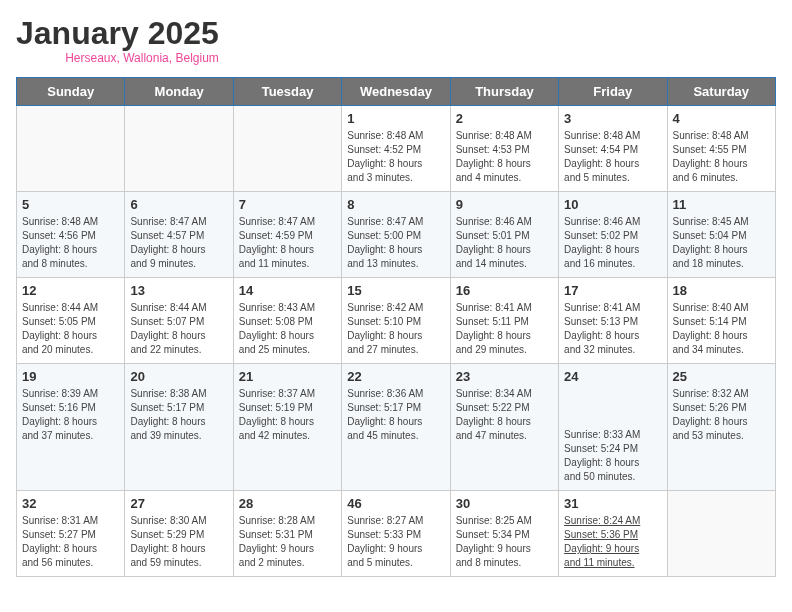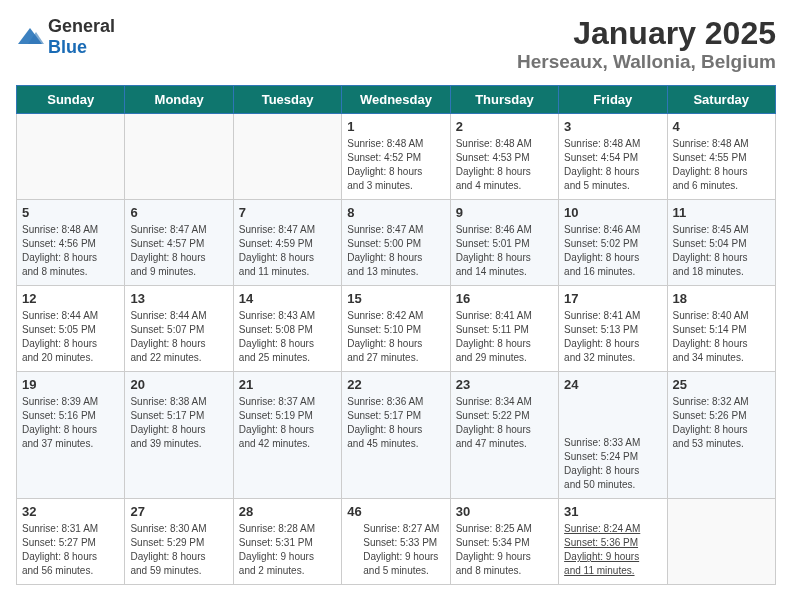--- a/index.html
+++ b/index.html
@@ -28,31 +28,31 @@
     .title-block {
       text-align: right;
     }
     .title-block h1 {
       font-size: 32px;
       font-weight: bold;
       color: #333;
       line-height: 1.1;
     }
     .title-block h2 {
-      font-size: 19px;
-      font-weight: bold;
-      color: #737373;
+      font-size: 12px;
+      font-weight: normal;
+      color: #ec4899;
     }
     .calendar {
       width: 100%;
       border-collapse: collapse;
       border: 1px solid #ccc;
     }
     .calendar thead th {
-      background-color: #0f766e;
+      background-color: #737373;
       color: #fff;
       text-align: center;
       padding: 6px 4px;
       font-size: 13px;
       font-weight: bold;
       border: 1px solid #2e75b6;
     }
     .calendar tbody td {
       vertical-align: top;
       padding: 5px 5px 6px 5px;
@@ -78,30 +78,20 @@
       line-height: 1.4;
     }
     .empty-cell {
       background: #f9f9f9 !important;
     }
   </style>
 </head>
 <body>
 
 <div class="header">
-  <div class="logo">
-    <svg class="logo-icon" viewBox="0 0 28 22" xmlns="http://www.w3.org/2000/svg">
-      <polygon points="14,2 26,18 2,18" fill="#1a6bb5" opacity="0.85"></polygon>
-      <polygon points="20,6 28,18 12,18" fill="#2e75b6" opacity="0.6"></polygon>
-    </svg>
-    <div>
-      <span style="font-size:18px;font-weight:bold;color:#333;">General</span><br>
-      <span style="font-size:18px;font-weight:bold;color:#1a6bb5;">Blue</span>
-    </div>
-  </div>
   <div class="title-block">
     <h1>January 2025</h1>
     <h2>Herseaux, Wallonia, Belgium</h2>
   </div>
 </div>
 
 <table class="calendar">
   <thead>
     <tr id="header-row">
         <th>Sunday</th>
@@ -317,21 +307,21 @@
         </td>
         <td>
           <div class="day-number">28</div>
           <div class="day-info" style="white-space: pre-line;">Sunrise: 8:28 AM
 Sunset: 5:31 PM
 Daylight: 9 hours
 and 2 minutes.</div>
         </td>
         <td>
           <div class="day-number">46</div>
-          <div class="day-info" style="white-space: pre-line; margin-left: 16px;">Sunrise: 8:27 AM
+          <div class="day-info" style="white-space: pre-line;">Sunrise: 8:27 AM
 Sunset: 5:33 PM
 Daylight: 9 hours
 and 5 minutes.</div>
         </td>
         <td>
           <div class="day-number">30</div>
           <div class="day-info" style="white-space: pre-line;">Sunrise: 8:25 AM
 Sunset: 5:34 PM
 Daylight: 9 hours
 and 8 minutes.</div>

